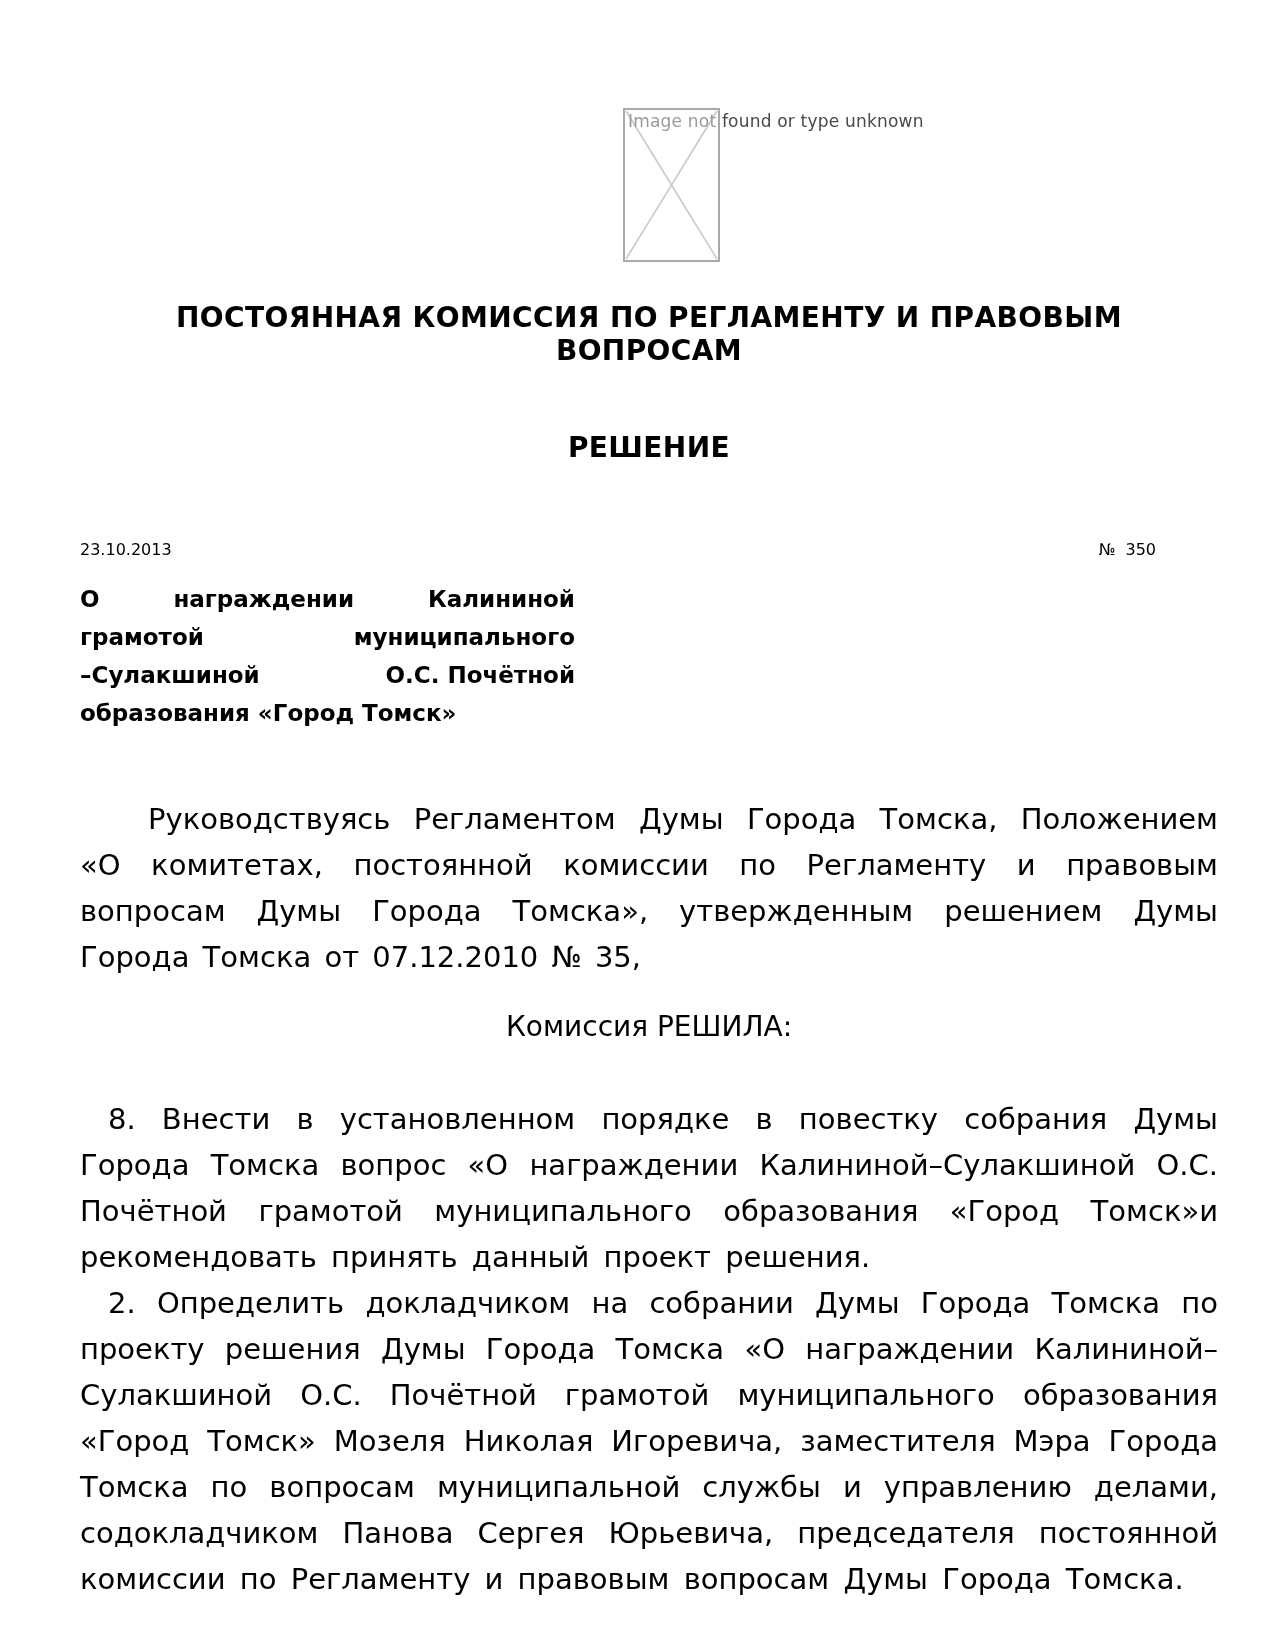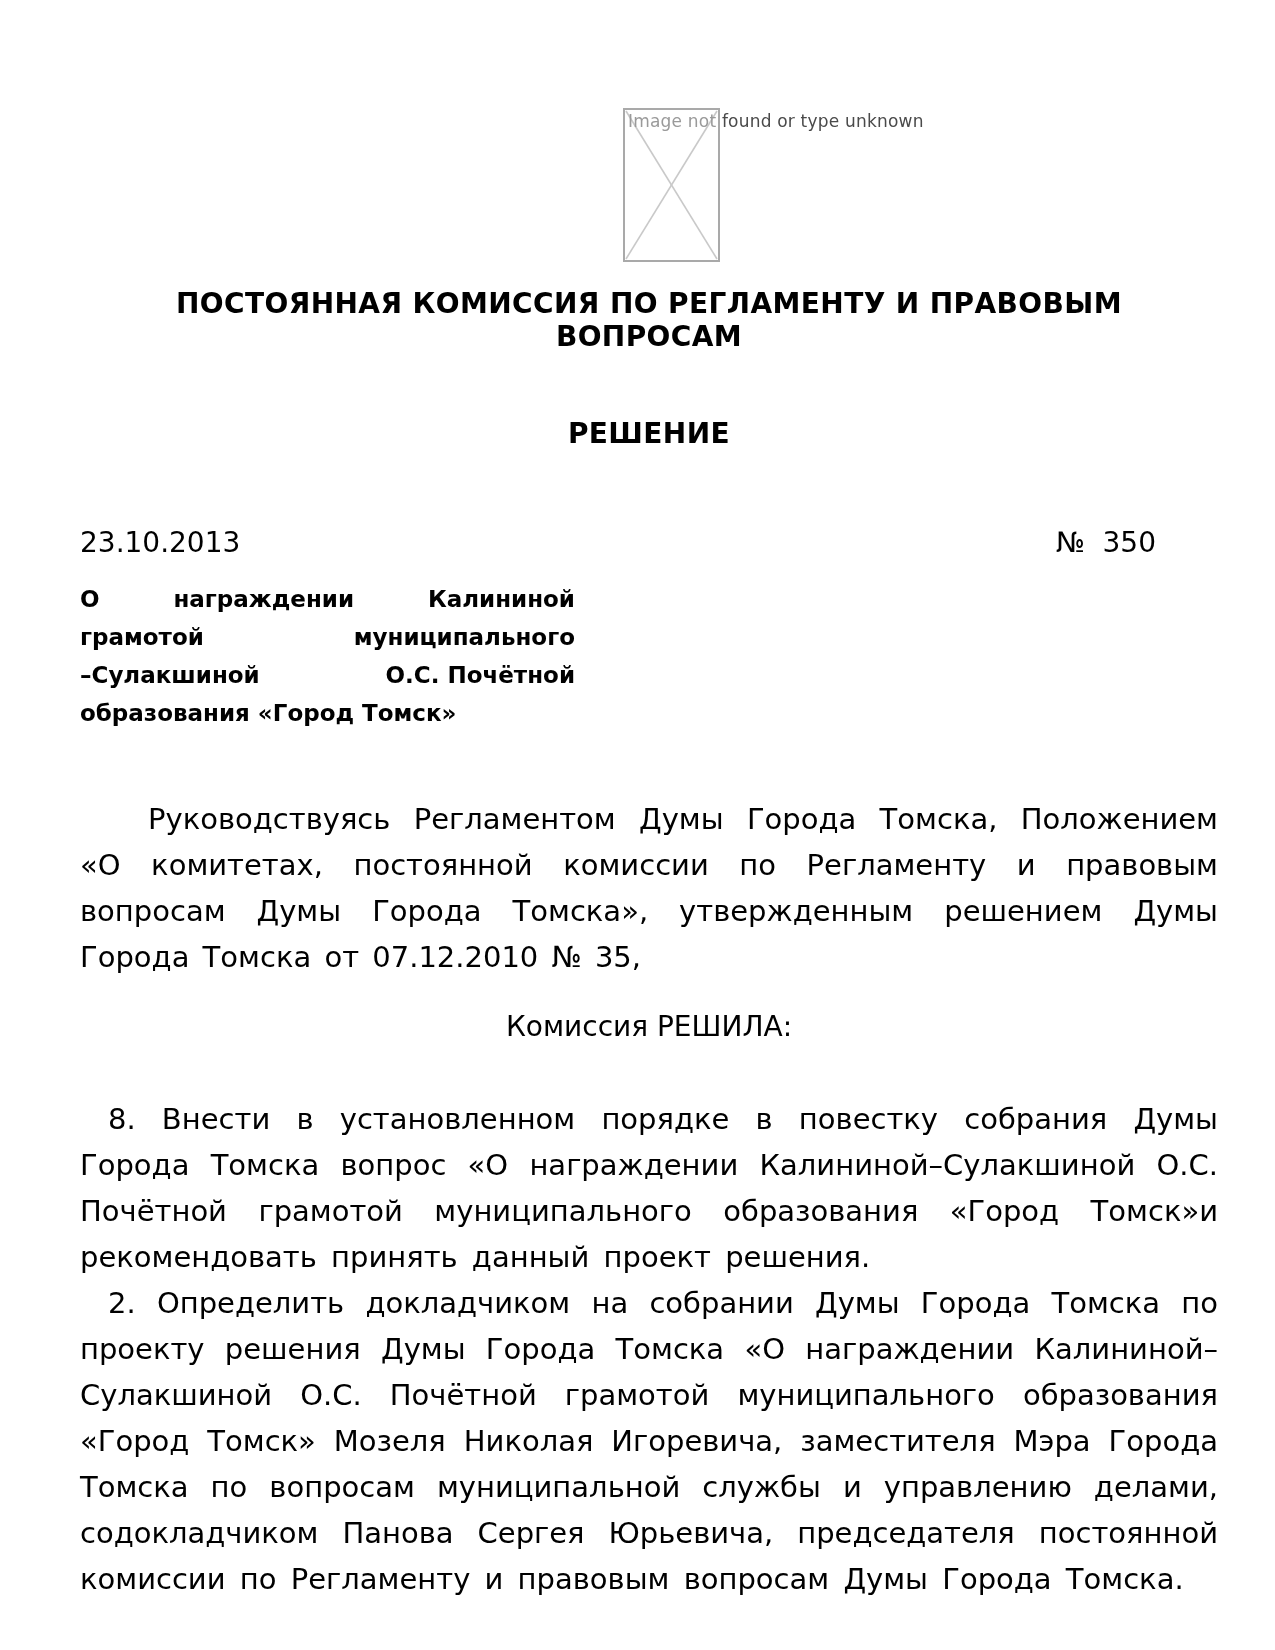--- a/index.html
+++ b/index.html
@@ -20,27 +20,27 @@
   .ph-text {
     position: absolute; left: 5px; top: 3px; white-space: nowrap;
     font-size: 17px; letter-spacing: 0.2px; z-index: 2;
   }
   .ph-text .lt { color: #9a9a9a; }
   .ph-text .dk { color: #4a4a4a; }
 
   
   .title { text-align: center; font-weight: bold; font-size: 28px; letter-spacing: 0.4px; }
   .title-org        { margin-top: 16px; }
-  .title-commission { margin-top: 25px; }
+  .title-commission { margin-top: 39px; }
   .title-doctype    { margin-top: 64px; }
 
   
   .meta-row {
     display: flex; justify-content: space-between; align-items: baseline;
-    margin-top: 76px; font-size: 28px;
+    margin-top: 76px; font-size: 16px;
   }
   .doc-number { white-space: pre; margin-right: 62px; }
 
   
   .subject { width: 495px; margin-top: 27px; font-weight: bold; font-size: 23px; }
   .subject-line { display: flex; justify-content: space-between; height: 38px; align-items: baseline; }
   .subject-line.last { display: block; }
 
   
   .para {

